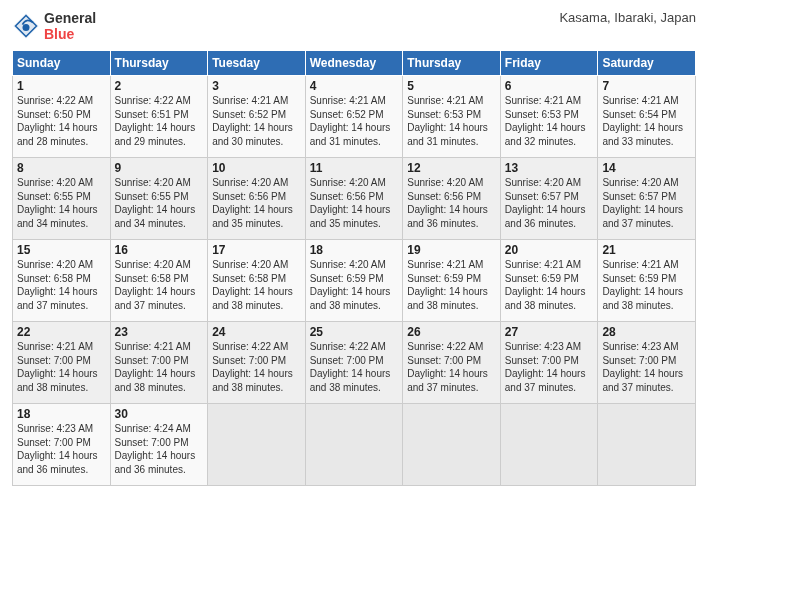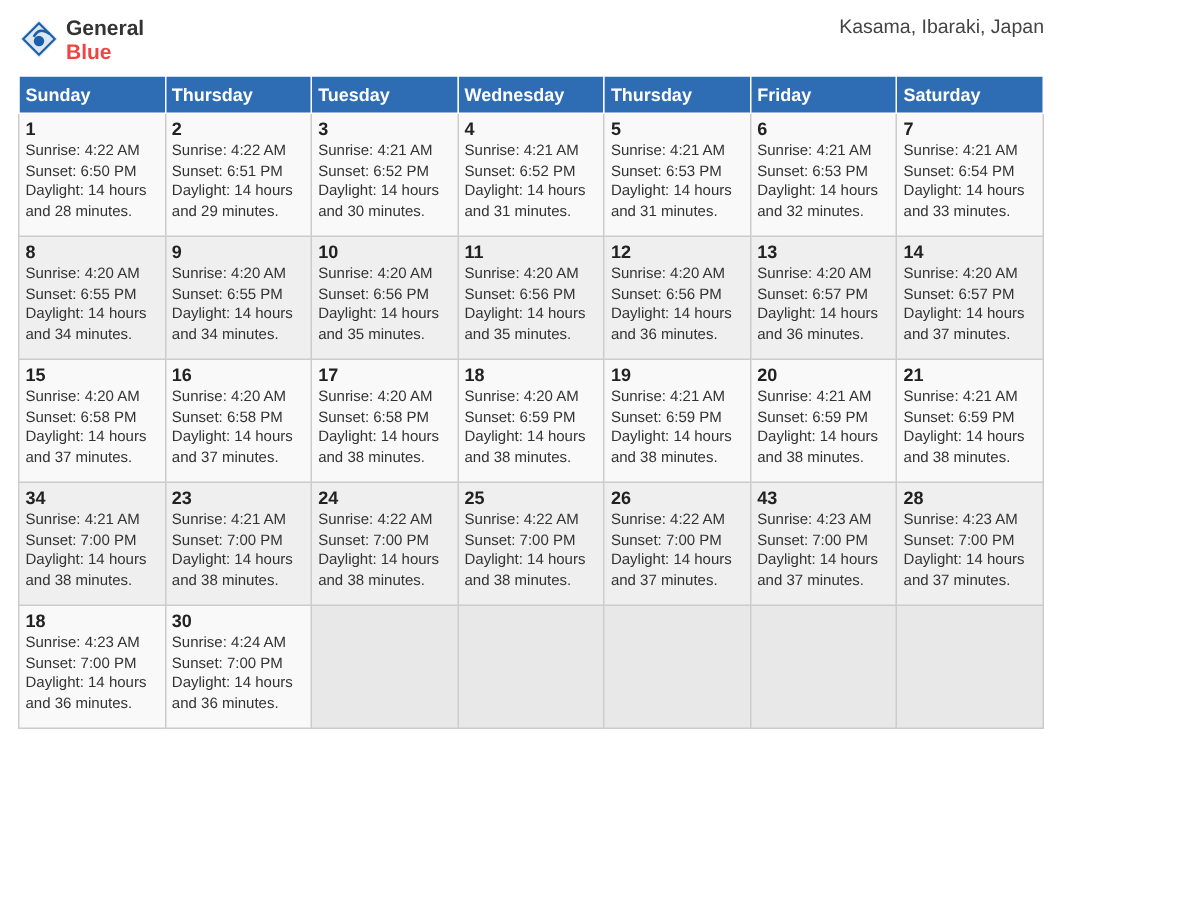--- a/index.html
+++ b/index.html
@@ -215,41 +215,41 @@
             <span class="day-num">20</span>
             <div class="day-info">Sunrise: 4:21 AM<br>Sunset: 6:59 PM<br>Daylight: 14 hours and 38 minutes.</div>
           </td>
           <td>
             <span class="day-num">21</span>
             <div class="day-info">Sunrise: 4:21 AM<br>Sunset: 6:59 PM<br>Daylight: 14 hours and 38 minutes.</div>
           </td>
         </tr>
         <tr>
           <td>
-            <span class="day-num">34</span>
+            <span class="day-num">22</span>
             <div class="day-info">Sunrise: 4:21 AM<br>Sunset: 7:00 PM<br>Daylight: 14 hours and 38 minutes.</div>
           </td>
           <td>
             <span class="day-num">23</span>
             <div class="day-info">Sunrise: 4:21 AM<br>Sunset: 7:00 PM<br>Daylight: 14 hours and 38 minutes.</div>
           </td>
           <td>
             <span class="day-num">24</span>
             <div class="day-info">Sunrise: 4:22 AM<br>Sunset: 7:00 PM<br>Daylight: 14 hours and 38 minutes.</div>
           </td>
           <td>
             <span class="day-num">25</span>
             <div class="day-info">Sunrise: 4:22 AM<br>Sunset: 7:00 PM<br>Daylight: 14 hours and 38 minutes.</div>
           </td>
           <td>
             <span class="day-num">26</span>
             <div class="day-info">Sunrise: 4:22 AM<br>Sunset: 7:00 PM<br>Daylight: 14 hours and 37 minutes.</div>
           </td>
           <td>
-            <span class="day-num">43</span>
+            <span class="day-num">27</span>
             <div class="day-info">Sunrise: 4:23 AM<br>Sunset: 7:00 PM<br>Daylight: 14 hours and 37 minutes.</div>
           </td>
           <td>
             <span class="day-num">28</span>
             <div class="day-info">Sunrise: 4:23 AM<br>Sunset: 7:00 PM<br>Daylight: 14 hours and 37 minutes.</div>
           </td>
         </tr>
         <tr>
           <td>
             <span class="day-num">18</span>

